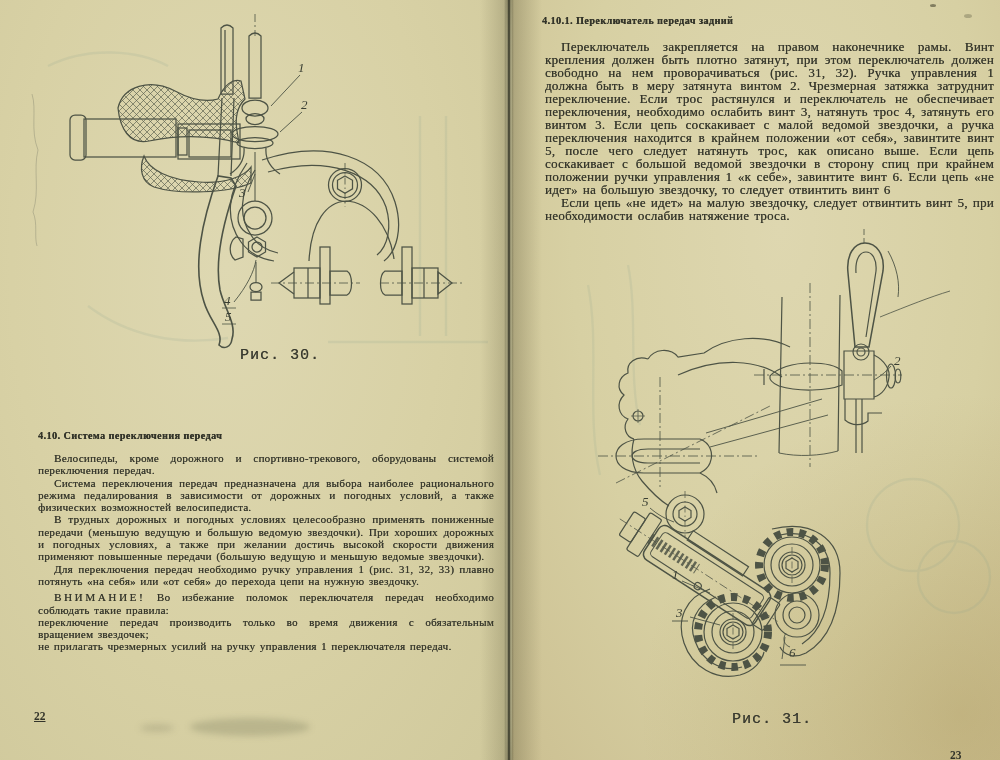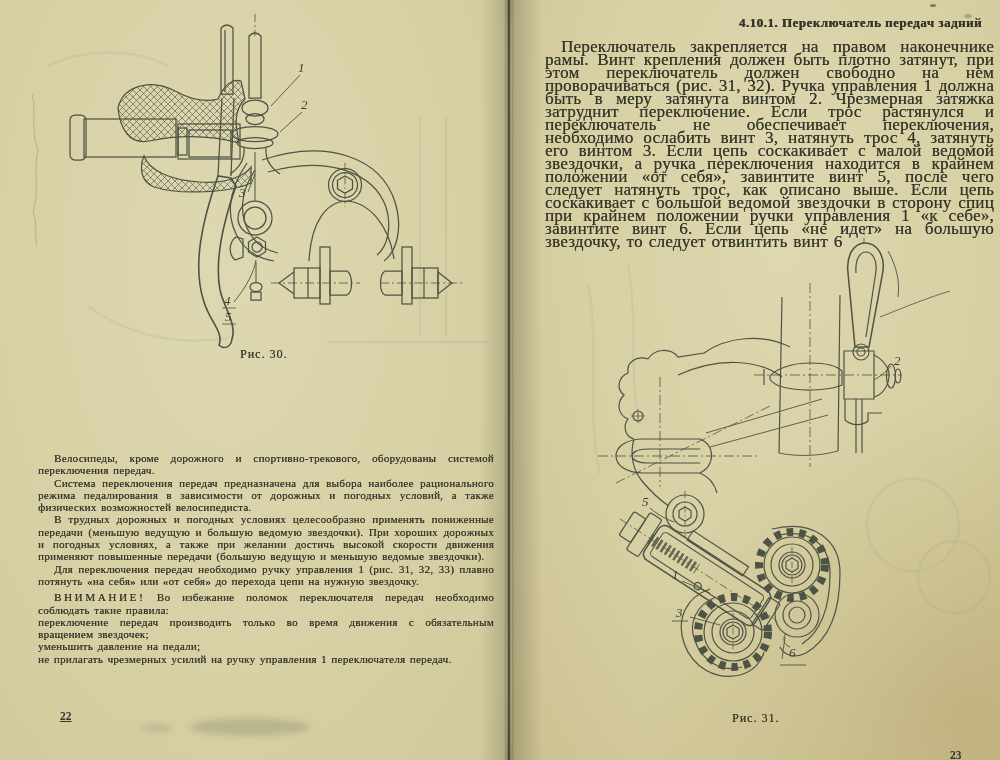--- a/index.html
+++ b/index.html
@@ -20,35 +20,35 @@
       radial-gradient(circle at 92% 94%, rgba(158,133,70,0.30), rgba(158,133,70,0) 38%),
       radial-gradient(ellipse at 55% 30%, #ded7b0 0%, #d7d0a3 55%, #ccc092 100%);
   }
   .page-right::before { content:""; position:absolute; left:0; top:0; bottom:0; width:30px;
     background:linear-gradient(270deg, rgba(70,66,38,0) 0%, rgba(70,66,38,0.28) 100%); }
   .spine { position:absolute; left:504px; top:0; width:10px; height:760px;
     background:linear-gradient(90deg, rgba(35,37,24,0) 0%, rgba(35,37,24,0.45) 38%,
       #23251a 50%, rgba(35,37,24,0.40) 62%, rgba(35,37,24,0) 100%);
   }
   .heading {
-    position:absolute; text-align:right; font-weight:bold;
-    font-size:13px; letter-spacing:0.5px; color:#34352a;
+    position:absolute; text-align:left; font-weight:bold;
+    font-size:10px; letter-spacing:0.5px; color:#34352a;
     text-shadow:0.3px 0 0 #34352a;
   }
   .textcol { position:absolute; font-size:11.1px; line-height:12.3px;
     color:#35362b; text-align:justify; letter-spacing:0.25px; word-spacing:1.4px;
     text-shadow:0.25px 0 0 rgba(53,54,43,0.8);
   }
   .textcol p { margin:0; text-indent:16px; }
   .textcol p.noindent { text-indent:0; }
-  .textcol-r { font-size:17px; line-height:13px; }
+  .textcol-r { font-size:13px; line-height:13px; }
   .attn { margin-top:4px !important; }
   .attn .attn-label { font-weight:normal; letter-spacing:2.6px; }
-  .figcaption { position:absolute; font-size:12px; color:#3a3b30; letter-spacing:1px;
-    text-shadow:0.25px 0 0 rgba(58,59,48,0.8); }
+  .figcaption { position:absolute; font-size:15px; color:#3a3b30; letter-spacing:1px;
+    text-shadow:0.25px 0 0 rgba(58,59,48,0.8);font-family:Liberation Mono, monospace; }
   .pagenum { position:absolute; font-size:11.5px; font-weight:bold; color:#33342a; }
   .figure { position:absolute; }
   .smudge { position:absolute; border-radius:50%; filter:blur(3px); }
   .speck { position:absolute; border-radius:50%; background:rgba(60,58,40,0.55); }
 </style>
 </head>
 <body>
 
 <div class="scan">
 
@@ -140,47 +140,48 @@
         <text x="270" y="66">1</text>
         <text x="273" y="103">2</text>
         <text x="211" y="191">3</text>
         <text x="196" y="299">4</text>
         <text x="197" y="315">5</text>
       </g>
     </svg>
 
     <div class="figcaption" style="left:240px; top:347px;">Рис. 30.</div>
 
+    <div class="heading" style="left:38px; top:430px; width:456px;">4.10. Система переключения передач</div>
 
     <div class="textcol" style="left:38px; top:452px; width:456px;">
       <p>Велосипеды, кроме дорожного и спортивно-трекового, оборудованы системой переключения передач.</p>
       <p>Система переключения передач предназначена для выбора наиболее рационального режима педалирования в зависимости от дорожных и погодных условий, а также физических возможностей велосипедиста.</p>
       <p>В трудных дорожных и погодных условиях целесообразно применять пониженные передачи (меньшую ведущую и большую ведомую звездочки). При хороших дорожных и погодных условиях, а также при желании достичь высокой скорости движения применяют повышенные передачи (большую ведущую и меньшую ведомые звездочки).</p>
       <p>Для переключения передач необходимо ручку управления 1 (рис. 31, 32, 33) плавно потянуть «на себя» или «от себя» до перехода цепи на нужную звездочку.</p>
       <p class="attn">
         <span class="attn-label">ВНИМАНИЕ!</span>
         <span>Во избежание поломок переключателя передач необходимо соблюдать такие правила:</span>
       </p>
       <p class="noindent">переключение передач производить только во время движения с обязательным вращением звездочек;</p>
-      <p class="noindent">уменьшить давление на педали;</p>
       <p class="noindent">не прилагать чрезмерных усилий на ручку управления 1 переключателя передач.</p>
     </div>
 
-    <div class="pagenum" style="left:60px; top:710px;text-decoration:underline;">22</div>
+    <div class="pagenum" style="left:34px; top:710px;text-decoration:underline;">22</div>
 
     <div class="smudge" style="left:190px; top:718px; width:120px; height:18px; background:rgba(88,90,66,0.22);"></div>
     <div class="smudge" style="left:140px; top:724px; width:34px; height:8px; background:rgba(88,90,66,0.18);"></div>
   </div>
 
   <div class="page page-right">
 
     <div class="heading" style="left:30px; top:15px; width:440px;">4.10.1. Переключатель передач задний</div>
 
     <div class="textcol textcol-r" style="left:33px; top:40px; width:449px;">
       <p>Переключатель закрепляется на правом наконечнике рамы. Винт крепления должен быть плотно затянут, при этом переключатель должен свободно на нем проворачиваться (рис. 31, 32). Ручка управления 1 должна быть в меру затянута винтом 2. Чрезмерная затяжка затруднит переключение. Если трос растянулся и переключатель не обеспечивает переключения, необходимо ослабить винт 3, натянуть трос 4, затянуть его винтом 3. Если цепь соскакивает с малой ведомой звездочки, а ручка переключения находится в крайнем положении «от себя», завинтите винт 5, после чего следует натянуть трос, как описано выше. Если цепь соскакивает с большой ведомой звездочки в сторону спиц при крайнем положении ручки управления 1 «к себе», завинтите винт 6. Если цепь «не идет» на большую звездочку, то следует отвинтить винт 6</p>
+      <p>Если цепь «не идет» на малую звездочку, следует отвинтить винт 5, при необходимости ослабив натяжение троса.</p>
     </div>
 
     <svg class="figure" style="left:46px; top:225px;" width="440" height="460" viewBox="0 0 440 460">
 
       <g stroke="#7e9c8c" fill="none" stroke-width="2.4" opacity="0.13">
         <circle cx="355" cy="300" r="46"></circle>
         <circle cx="396" cy="352" r="36"></circle>
         <path d="M30,60 C42,120 28,190 42,250"></path>
         <path d="M70,40 C80,90 70,150 82,200"></path>
       </g>

